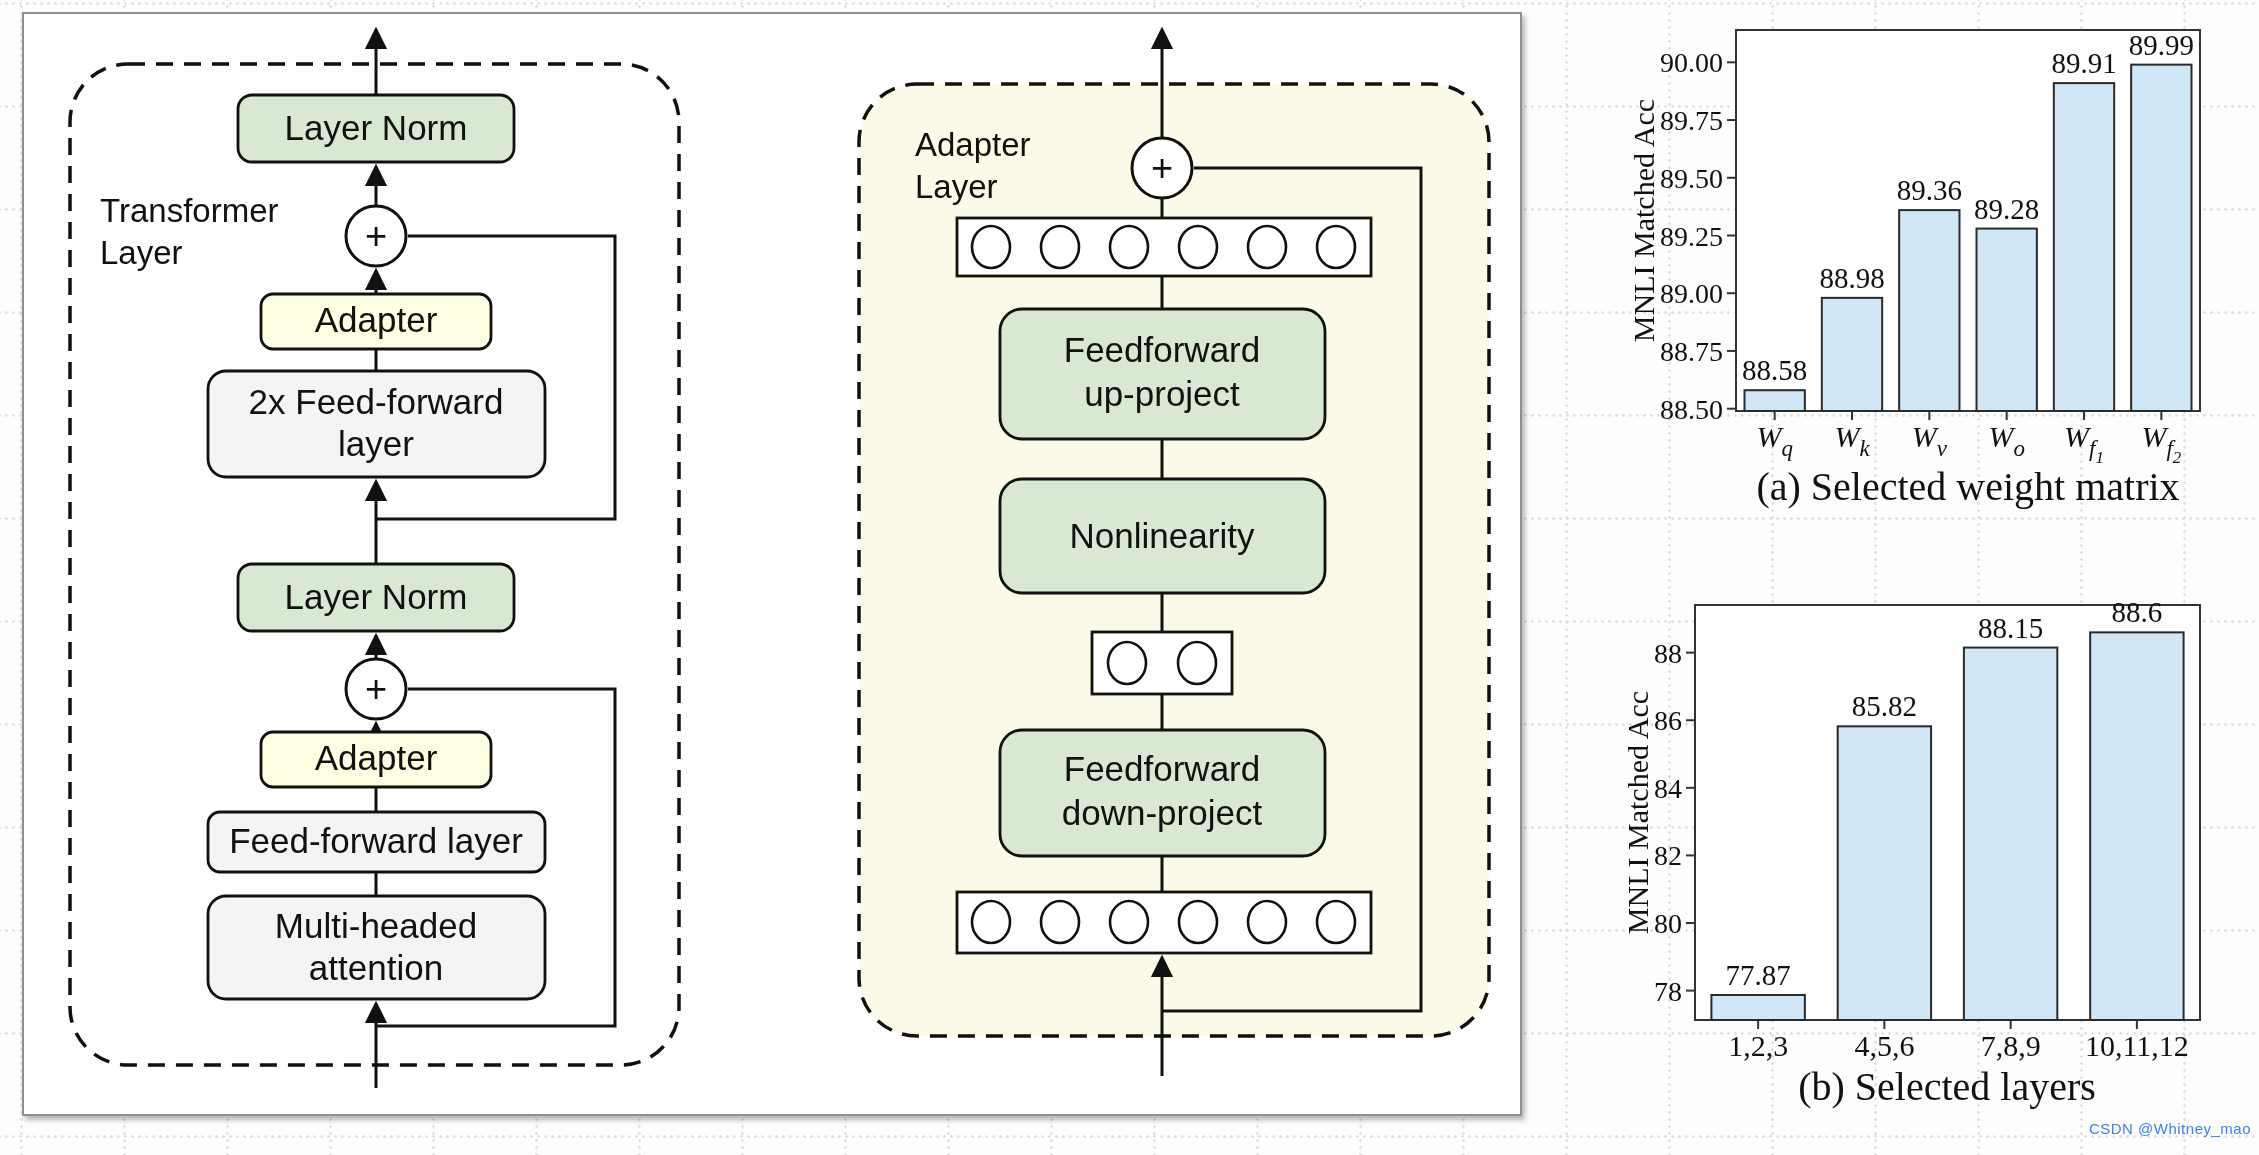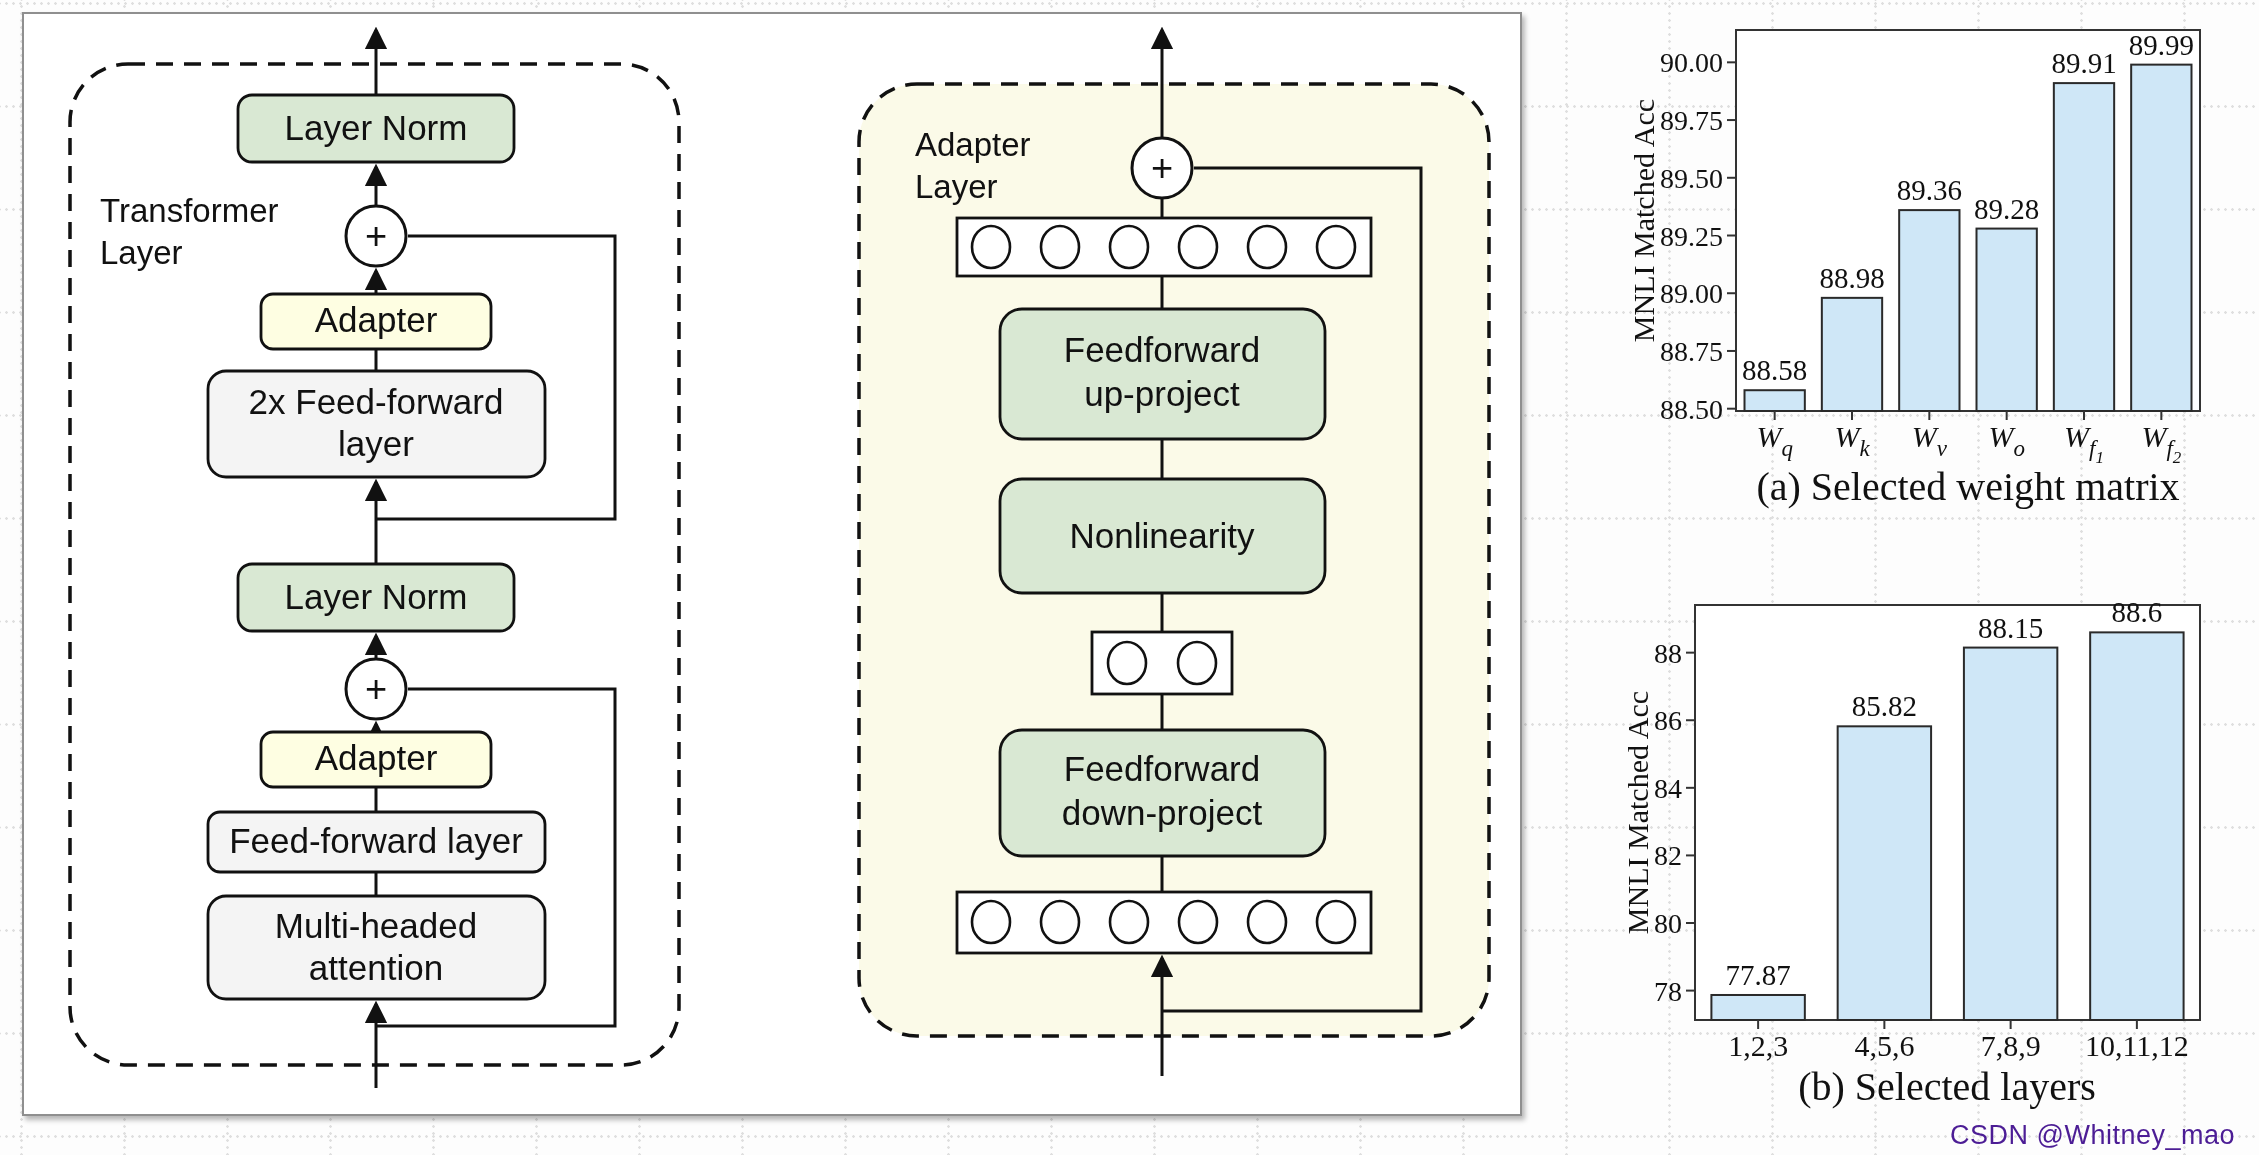--- a/index.html
+++ b/index.html
@@ -19,22 +19,22 @@
     box-shadow:3px 4px 5px rgba(0,0,0,0.28);
     box-sizing:border-box;
   }
   svg text{fill:#111111;}
   .dg{font-family:"Liberation Sans","DejaVu Sans",sans-serif;}
   .serif{font-family:"Liberation Serif","DejaVu Serif",serif;}
   .chart{position:absolute;overflow:visible;}
   #chart-a{left:1630px;top:0px;}
   #chart-b{left:1630px;top:540px;}
   #watermark{
-    position:absolute;right:24px;top:1120px;
-    font-size:27px;color:#4c1d95;letter-spacing:0.5px;
+    position:absolute;right:8px;top:1120px;
+    font-size:15px;color:#3b82f6;letter-spacing:0.5px;
   }
 </style>
 </head>
 <body>
 
 <div id="panel">
   <svg width="1500" height="1104" viewBox="0 0 1500 1104">
     <defs>
       <marker id="ah" viewBox="0 0 10 10" refX="8.5" refY="5" markerWidth="7.5" markerHeight="7.5" orient="auto-start-reverse">
         <path d="M0,0 L10,5 L0,10 z" fill="#111111"></path>

